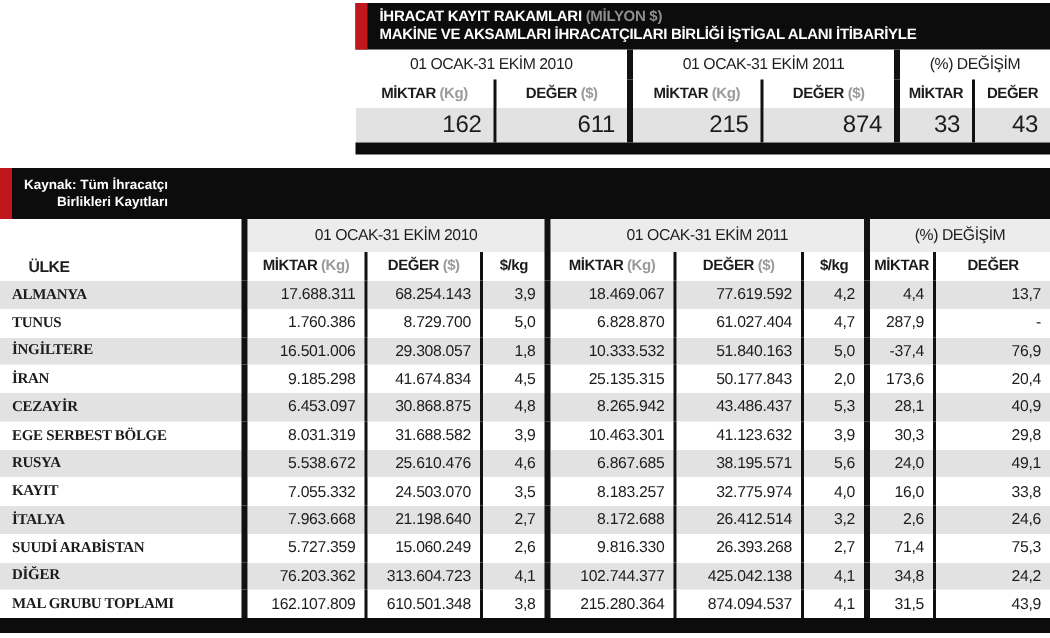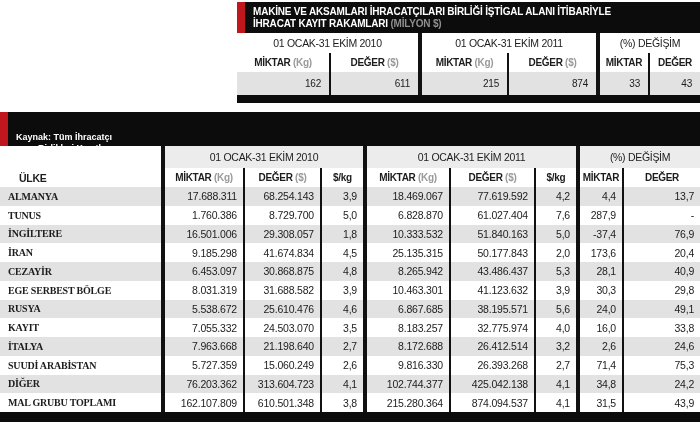--- a/index.html
+++ b/index.html
@@ -32,48 +32,48 @@
 
   
   .bl-thick { border-left:4px solid #111; }
   .bl-thin  { border-left:2px solid #111; }
 
   
   .top-section { position:absolute; left:237px; top:2px; width:463px; }
   .top-section .titletext { font-size:10px; line-height:11.5px; }
   .tt .r-group th { height:20px; background:#fff; }
   .tt .r-sub th   { height:19px; background:#fff; }
-  .tt .r-data td  { height:23px; background:#e2e2e2; text-align:right; padding-right:8px; font-size:10px; letter-spacing:-0.2px; }
+  .tt .r-data td  { height:23px; background:#e2e2e2; text-align:right; padding-right:8px; font-size:16px; letter-spacing:-0.2px; }
   .top-section .bbar { height:8px; }
 
   
   .bottom-section { position:absolute; left:0; top:112px; width:700px; }
   .bottom-section .titletext { font-size:10.5px; line-height:12px; padding-top:5px; }
-  .bottom-section .sourcetext { font-size:9px; line-height:10.5px; padding-top:20px; }
+  .bottom-section .sourcetext { font-size:9px; line-height:10.5px; padding-top:6px; }
   .bt .r-group th { height:22px; background:#ececec; }
   .bt .r-group th.ulke-blank { background:#fff; }
   .bt .r-sub th { height:19px; background:#fff; }
   .bt .r-sub th.th-ulke { text-align:left; padding-left:19px; font-size:10.5px; }
   .bt td { height:18.75px; font-size:10.5px; letter-spacing:-0.2px; text-align:right; padding-right:6px; }
   .bt td.c0 { text-align:left; padding-left:8px; font-weight:bold; font-size:10px; letter-spacing:-0.2px;font-family:Liberation Serif, serif; }
   .bt tr.odd td { background:#e2e2e2; }
   .bt tr.even td { background:#ffffff;margin-left:28px; }
   .bottom-section .bbar { height:10px; }
 </style>
 </head>
 <body>
 
 <div class="page">
 
   <section class="top-section">
     <header class="titlebar" style="height:31px;">
       <div class="accent"></div>
       <div class="titletext">
+        <span class="tline"><span>İHRACAT KAYIT RAKAMLARI</span>&nbsp;<span class="unit-gray">(MİLYON $)</span></span>
         <span class="tline">MAKİNE VE AKSAMLARI İHRACATÇILARI BİRLİĞİ İŞTİGAL ALANI İTİBARİYLE</span>
-        <span class="tline"><span>İHRACAT KAYIT RAKAMLARI</span>&nbsp;<span class="unit-gray">(MİLYON $)</span></span>
       </div>
     </header>
 
     <table class="tt">
       <colgroup>
         <col style="width:93px">
           <col style="width:90px">
         <col style="width:88px">
           <col style="width:90px">
         <col style="width:51px">
@@ -158,21 +158,21 @@
             <td class="bl-thick">4,4</td>
             <td class="bl-thin">13,7</td>
           </tr>
           <tr class="even">
             <td class="c0 ">TUNUS</td>
             <td class="bl-thick">1.760.386</td>
             <td class="bl-thin">8.729.700</td>
             <td class="bl-thin">5,0</td>
             <td class="bl-thick">6.828.870</td>
             <td class="bl-thin">61.027.404</td>
-            <td class="bl-thin">7,6</td>
+            <td class="bl-thin">4,7</td>
             <td class="bl-thick">287,9</td>
             <td class="bl-thin">-</td>
           </tr>
           <tr class="odd">
             <td class="c0 ">İNGİLTERE</td>
             <td class="bl-thick">16.501.006</td>
             <td class="bl-thin">29.308.057</td>
             <td class="bl-thin">1,8</td>
             <td class="bl-thick">10.333.532</td>
             <td class="bl-thin">51.840.163</td>

